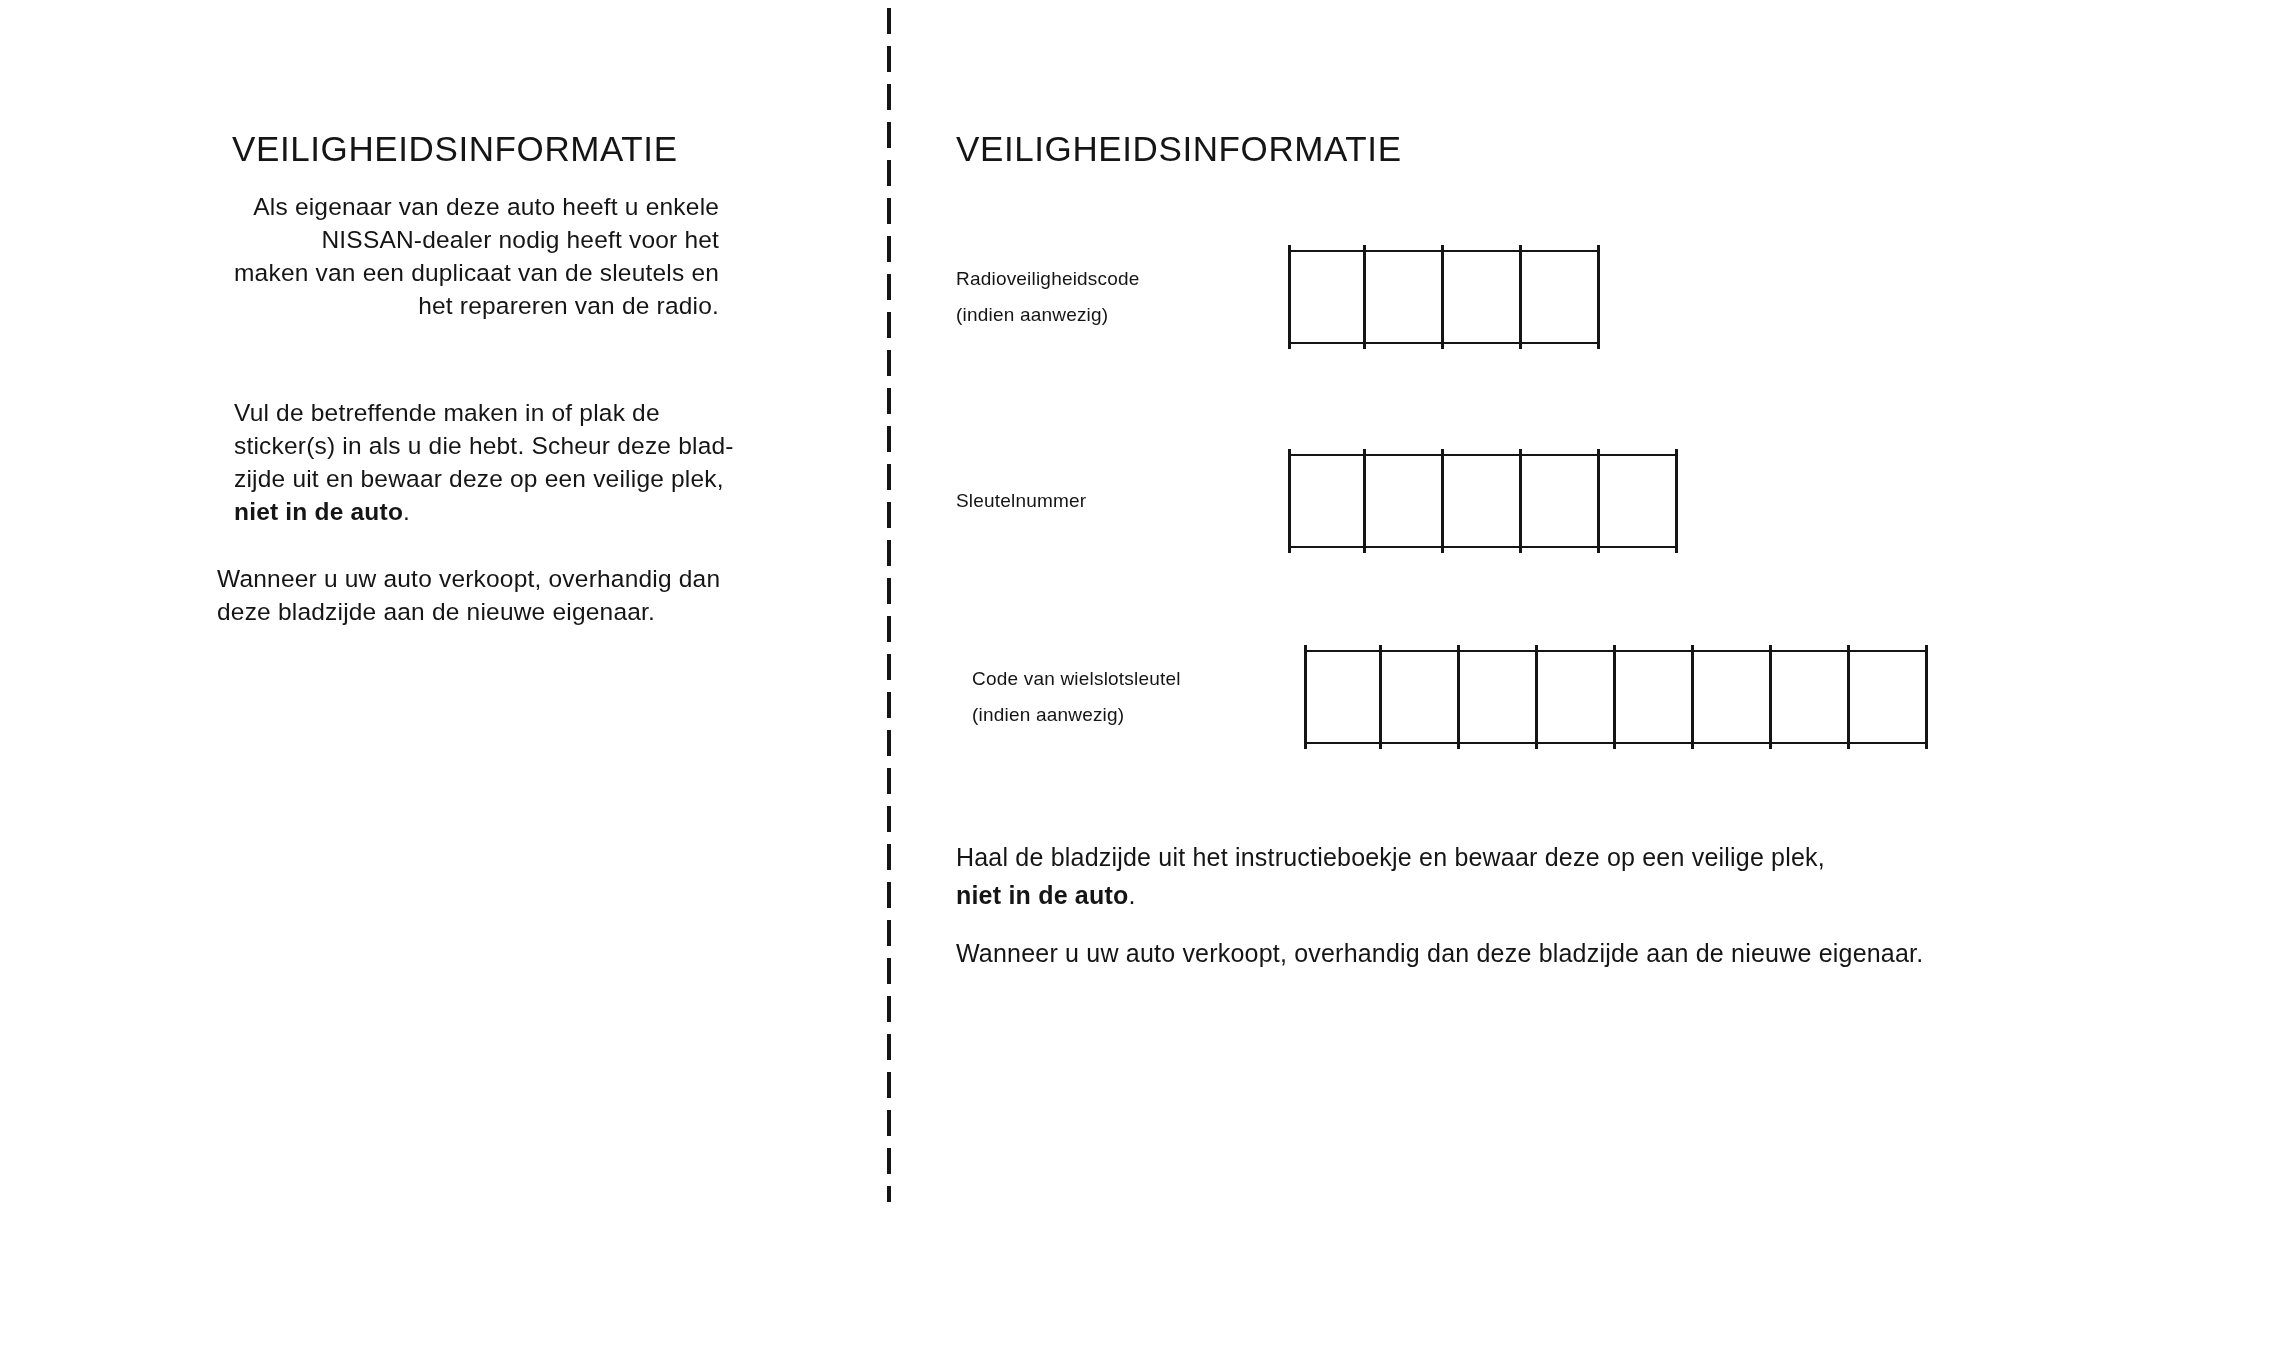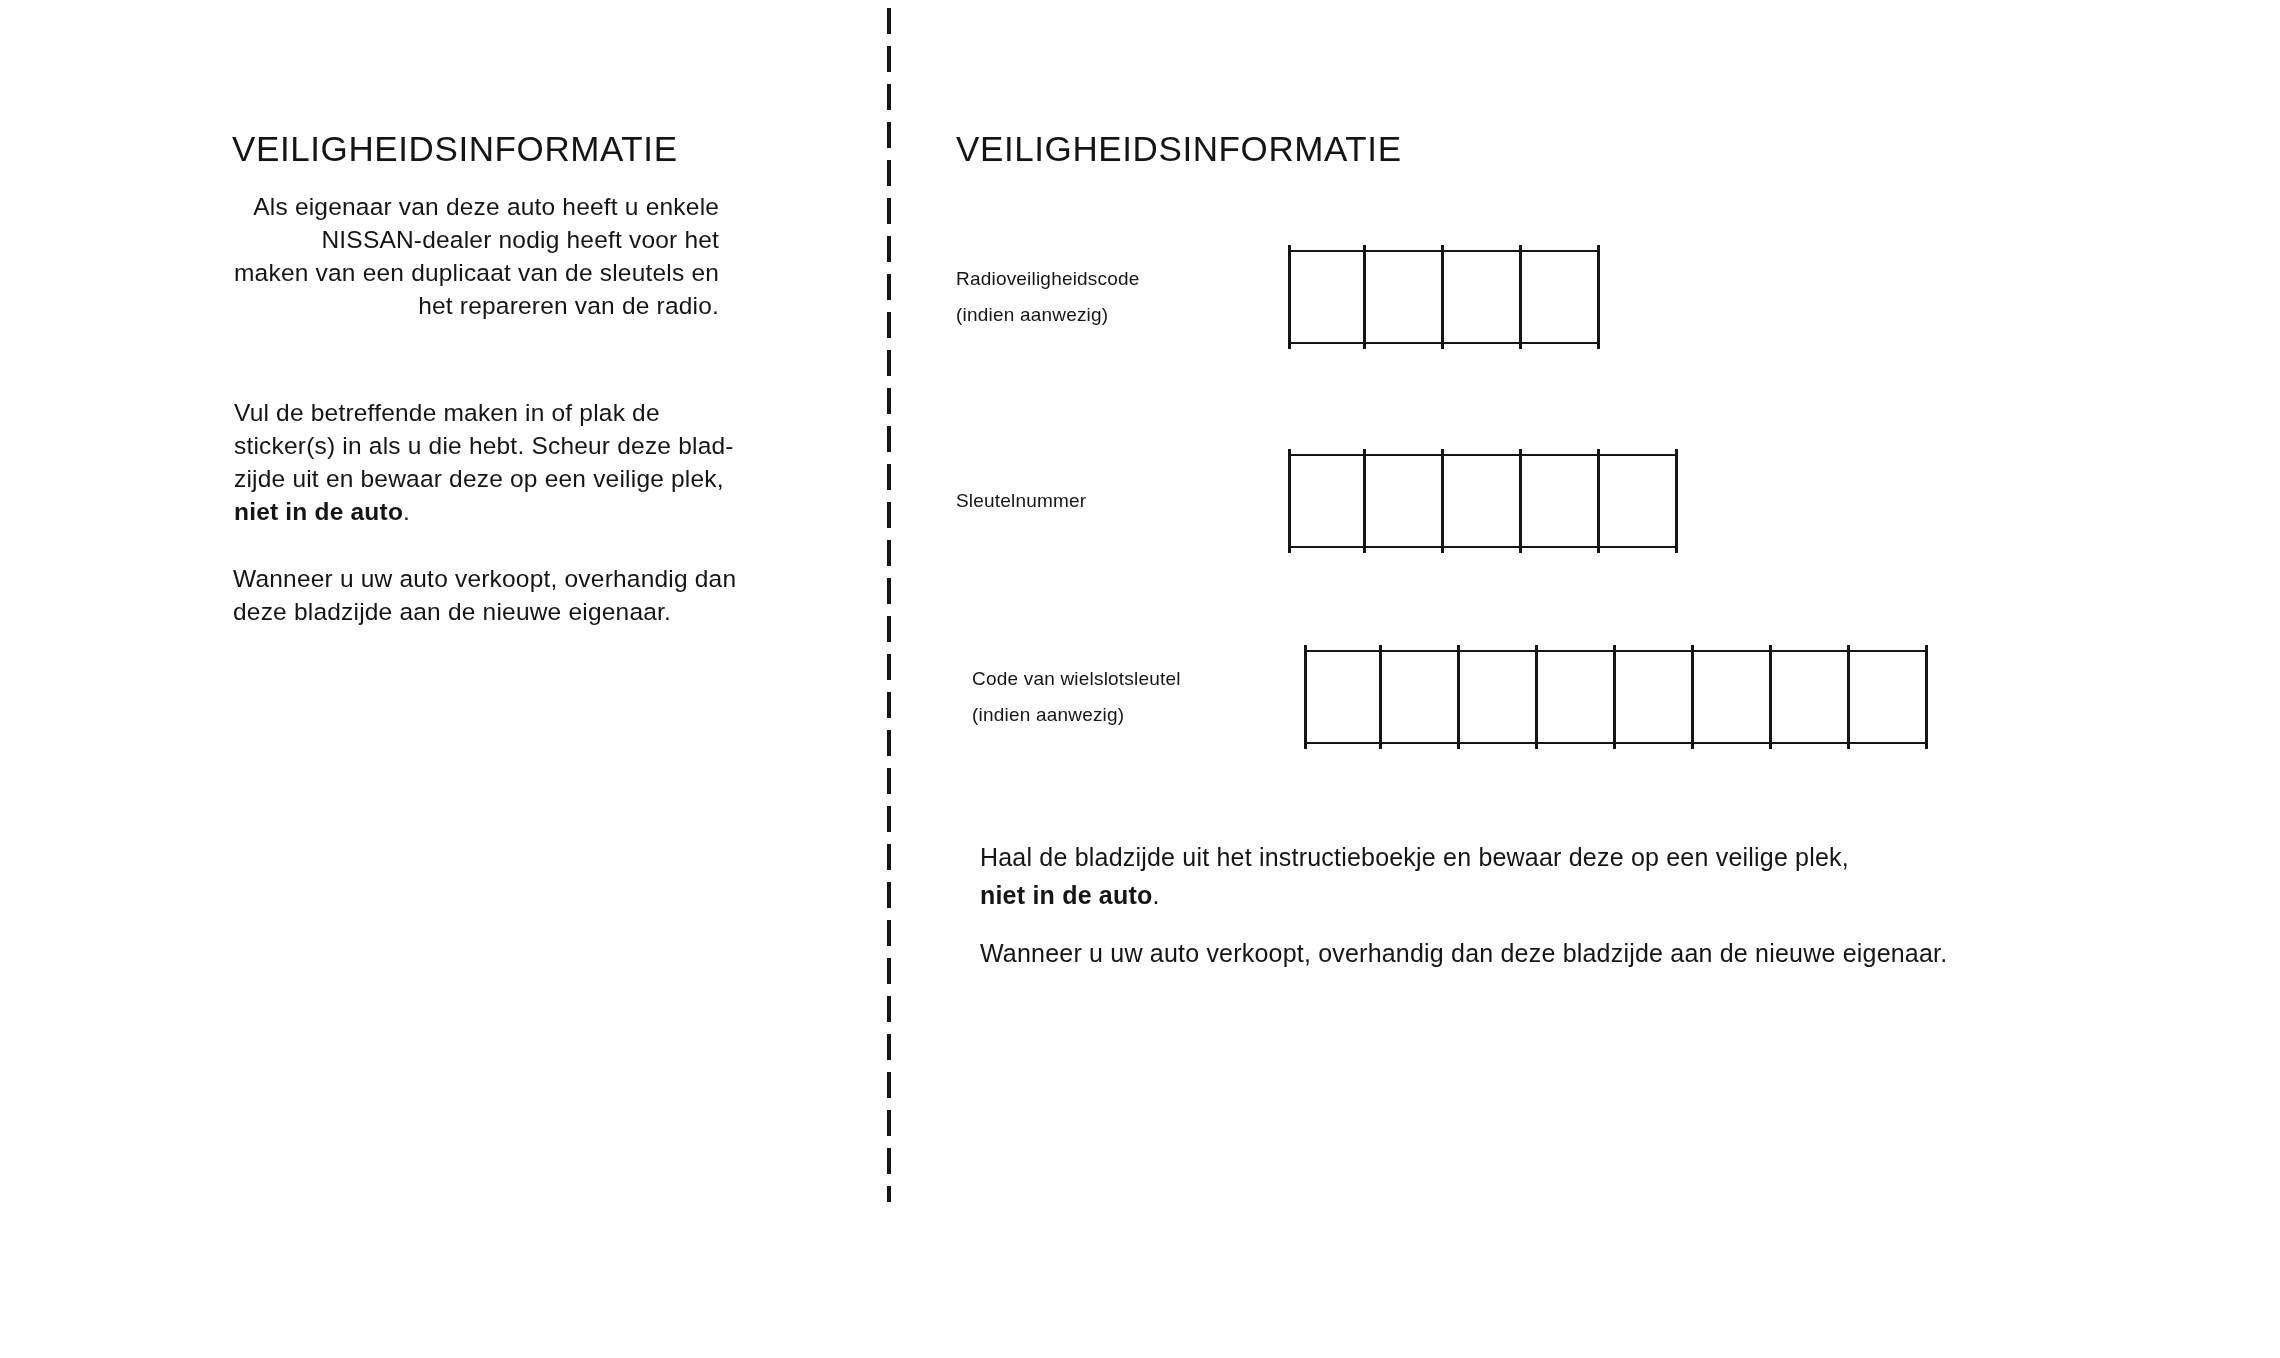--- a/index.html
+++ b/index.html
@@ -9,21 +9,21 @@
   }
   .doc-heading{
     position:absolute;font-size:35px;line-height:40px;font-weight:500;
     letter-spacing:.6px;white-space:nowrap;
   }
   #left-heading{left:232px;top:129px;}
   #right-heading{left:956px;top:129px;}
   .para{position:absolute;font-size:24.5px;line-height:33px;letter-spacing:.2px;}
   #p1{left:234px;top:190px;text-align:right;}
   #p2{left:234px;top:396px;}
-  #p3{left:233px;top:562px;}
+  #p3{left:217px;top:562px;}
   .line{white-space:pre;}
   .b{font-weight:bold;}
   .cut-line{
     position:absolute;left:887px;top:8px;width:4px;height:1247px;
     background:repeating-linear-gradient(to bottom,#151515 0 26px,transparent 26px 38px);
   }
   .scissors{position:absolute;left:858px;top:1253px;width:64px;height:84px;}
   .field-row{position:absolute;left:956px;display:flex;align-items:center;}
   #row-0{top:250px;}
   #row-1{top:454px;}
@@ -36,21 +36,21 @@
   .cell{
     width:78px;height:90px;position:relative;
     font-size:30px;text-align:center;line-height:90px;
   }
   .cell::after{
     content:"";position:absolute;right:0;top:-7px;bottom:-7px;width:3px;background:#151515;
   }
   .cell:first-child::before{
     content:"";position:absolute;left:0;top:-7px;bottom:-7px;width:3px;background:#151515;
   }
-  .note{position:absolute;left:956px;font-size:25px;line-height:38px;letter-spacing:.2px;margin-left:24px;}
+  .note{position:absolute;left:956px;font-size:25px;line-height:38px;letter-spacing:.2px;}
   #note1{top:838px;}
   #note2{top:934px;}
 </style>
 </head>
 <body>
 
 <div class="page">
 
   <div class="doc-heading" id="left-heading">VEILIGHEIDSINFORMATIE</div>
 

